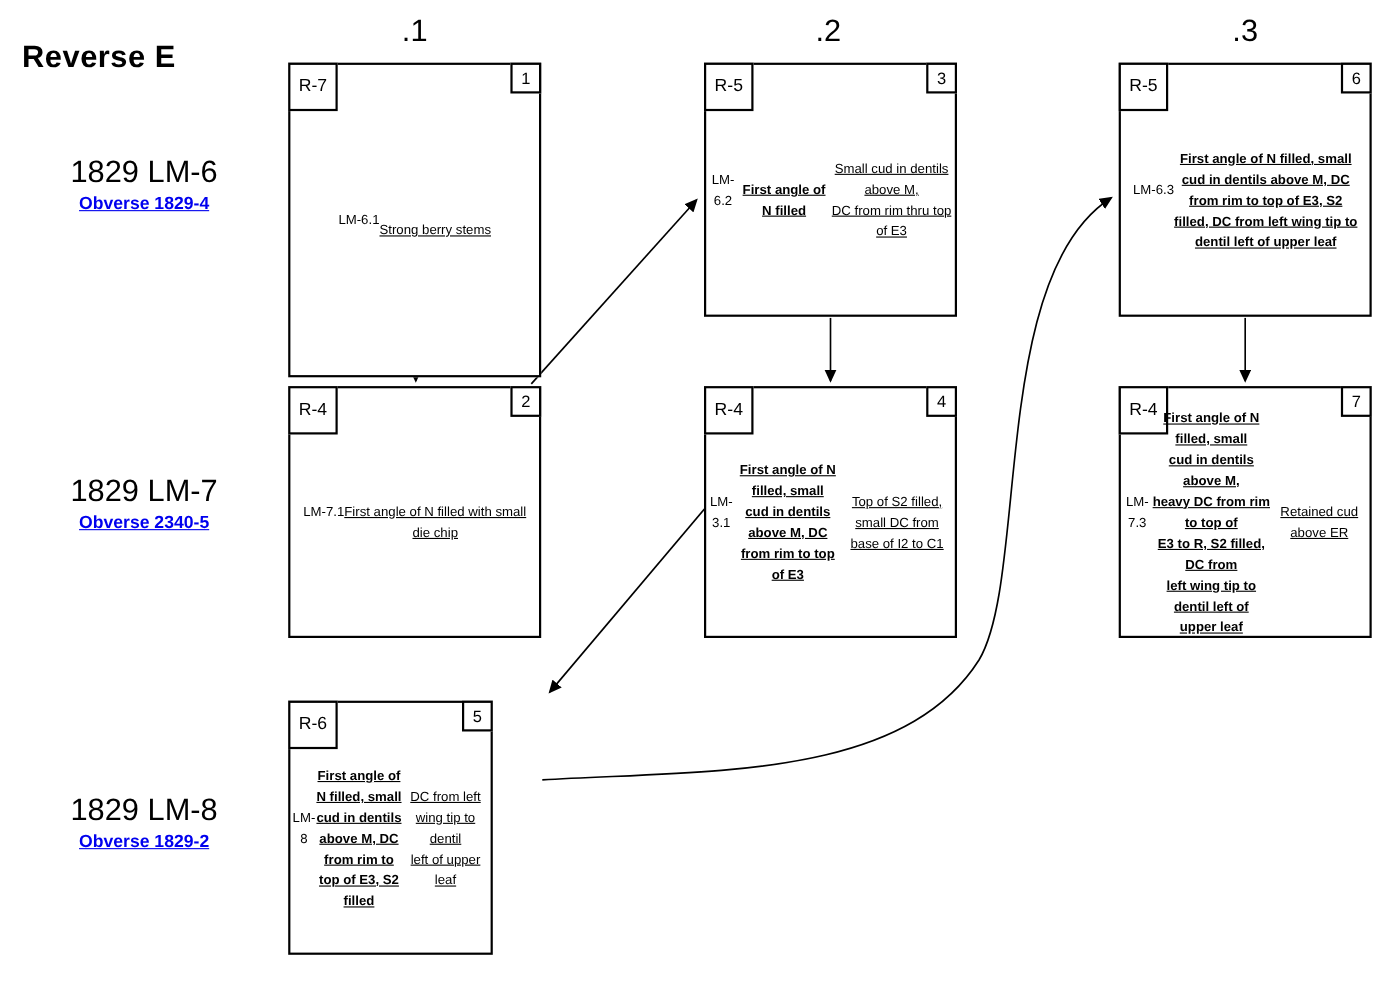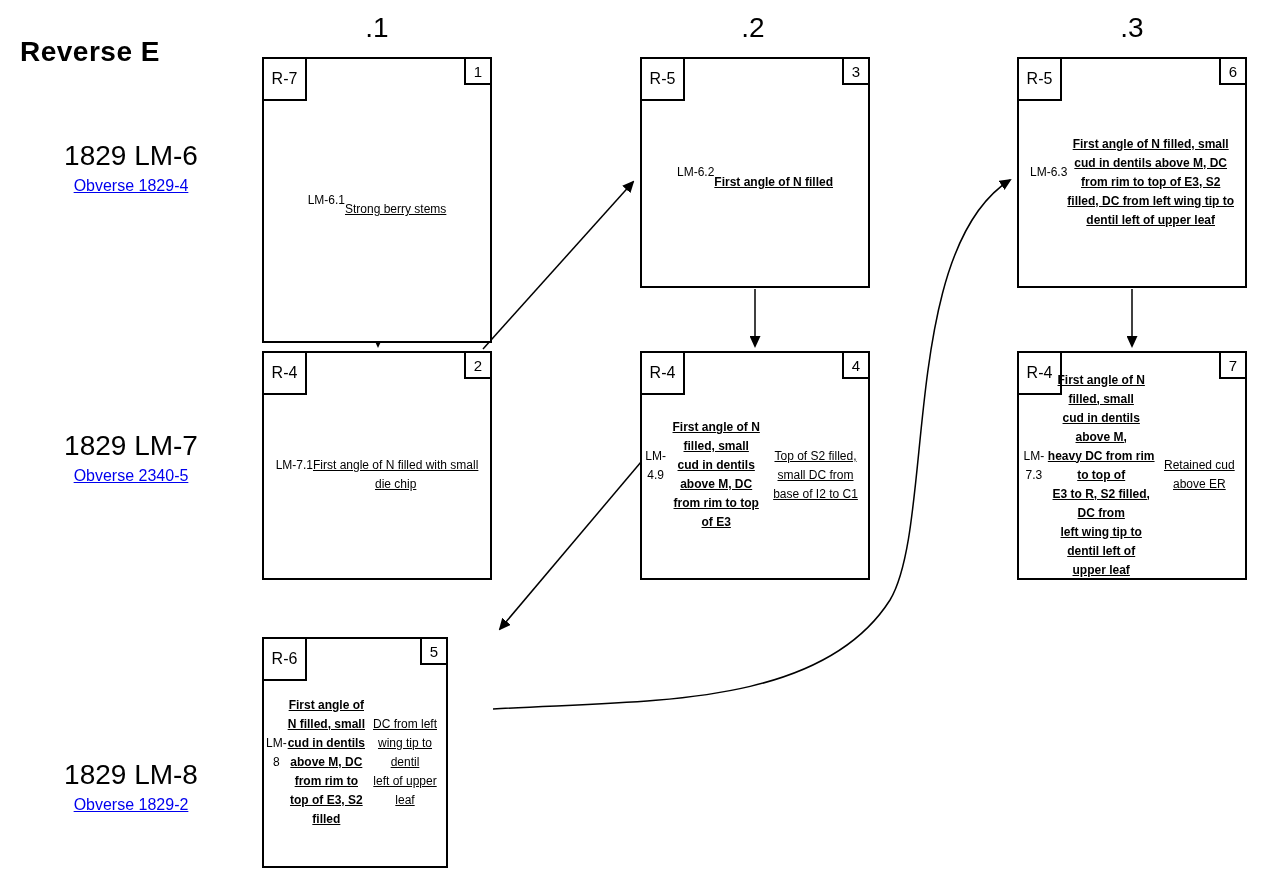--- a/index.html
+++ b/index.html
@@ -32,20 +32,21 @@
     width: 212px;
     text-align: center;
   }
   .row-label .variety { font-size: 28px; line-height: 32px; }
   .row-label a {
     display: inline-block;
     margin-top: 5px;
     font-size: 16px;
     color: #0000EE;
     text-decoration: underline;
+    font-weight: bold;
   }
   .box {
     position: absolute;
     border: 2px solid #000;
     background: #fff;
     box-sizing: border-box;
   }
   .rbox {
     position: absolute;
     top: -2px; left: -2px;
@@ -104,21 +105,21 @@
   <div class="col-header" style="left:1072px;">.3</div>
 
   <div class="row-label" style="top:140px;">
     <div class="variety">1829 LM-6</div>
     <a href="#">Obverse 1829-4</a>
   </div>
   <div class="row-label" style="top:430px;">
     <div class="variety">1829 LM-7</div>
     <a href="#">Obverse 2340-5</a>
   </div>
-  <div class="row-label" style="top:720px;margin-top:39px;">
+  <div class="row-label" style="top:720px;">
     <div class="variety">1829 LM-8</div>
     <a href="#">Obverse 1829-2</a>
   </div>
 
   <svg class="arrows" width="1266" height="895" viewBox="0 0 1266 895">
     <defs>
       <marker id="ah" markerUnits="userSpaceOnUse" markerWidth="12" markerHeight="11" refX="10" refY="5.5" orient="auto">
         <path d="M0,0 L12,5.5 L0,11 Z" style="fill:#000;stroke:none;"></path>
       </marker>
     </defs>
@@ -138,20 +139,22 @@
       <div class="btext">Strong berry stems</div>
     </div>
   </div>
 
   <div class="box" style="left:640px;top:57px;width:230px;height:231px;">
     <div class="rbox">R-5</div>
     <div class="numbox">3</div>
     <div class="content">
       <div class="btitle">LM-6.2</div>
       <div class="bbold">First angle of N filled</div>
+      <div class="btext">Small cud in dentils above M,
+DC from rim thru top of E3</div>
     </div>
   </div>
 
   <div class="box" style="left:1017px;top:57px;width:230px;height:231px;">
     <div class="rbox">R-5</div>
     <div class="numbox">6</div>
     <div class="content">
       <div class="btitle">LM-6.3</div>
       <div class="bbold">First angle of N filled, small
 cud in dentils above M, DC
@@ -168,21 +171,21 @@
       <div class="btitle">LM-7.1</div>
       <div class="btext">First angle of N filled with small
 die chip</div>
     </div>
   </div>
 
   <div class="box" style="left:640px;top:351px;width:230px;height:229px;">
     <div class="rbox">R-4</div>
     <div class="numbox">4</div>
     <div class="content">
-      <div class="btitle">LM-4.9</div>
+      <div class="btitle">LM-3.1</div>
       <div class="bbold">First angle of N filled, small
 cud in dentils above M, DC
 from rim to top of E3</div>
       <div class="btext">Top of S2 filled, small DC from
 base of I2 to C1</div>
     </div>
   </div>
 
   <div class="box" style="left:1017px;top:351px;width:230px;height:229px;">
     <div class="rbox">R-4</div>

